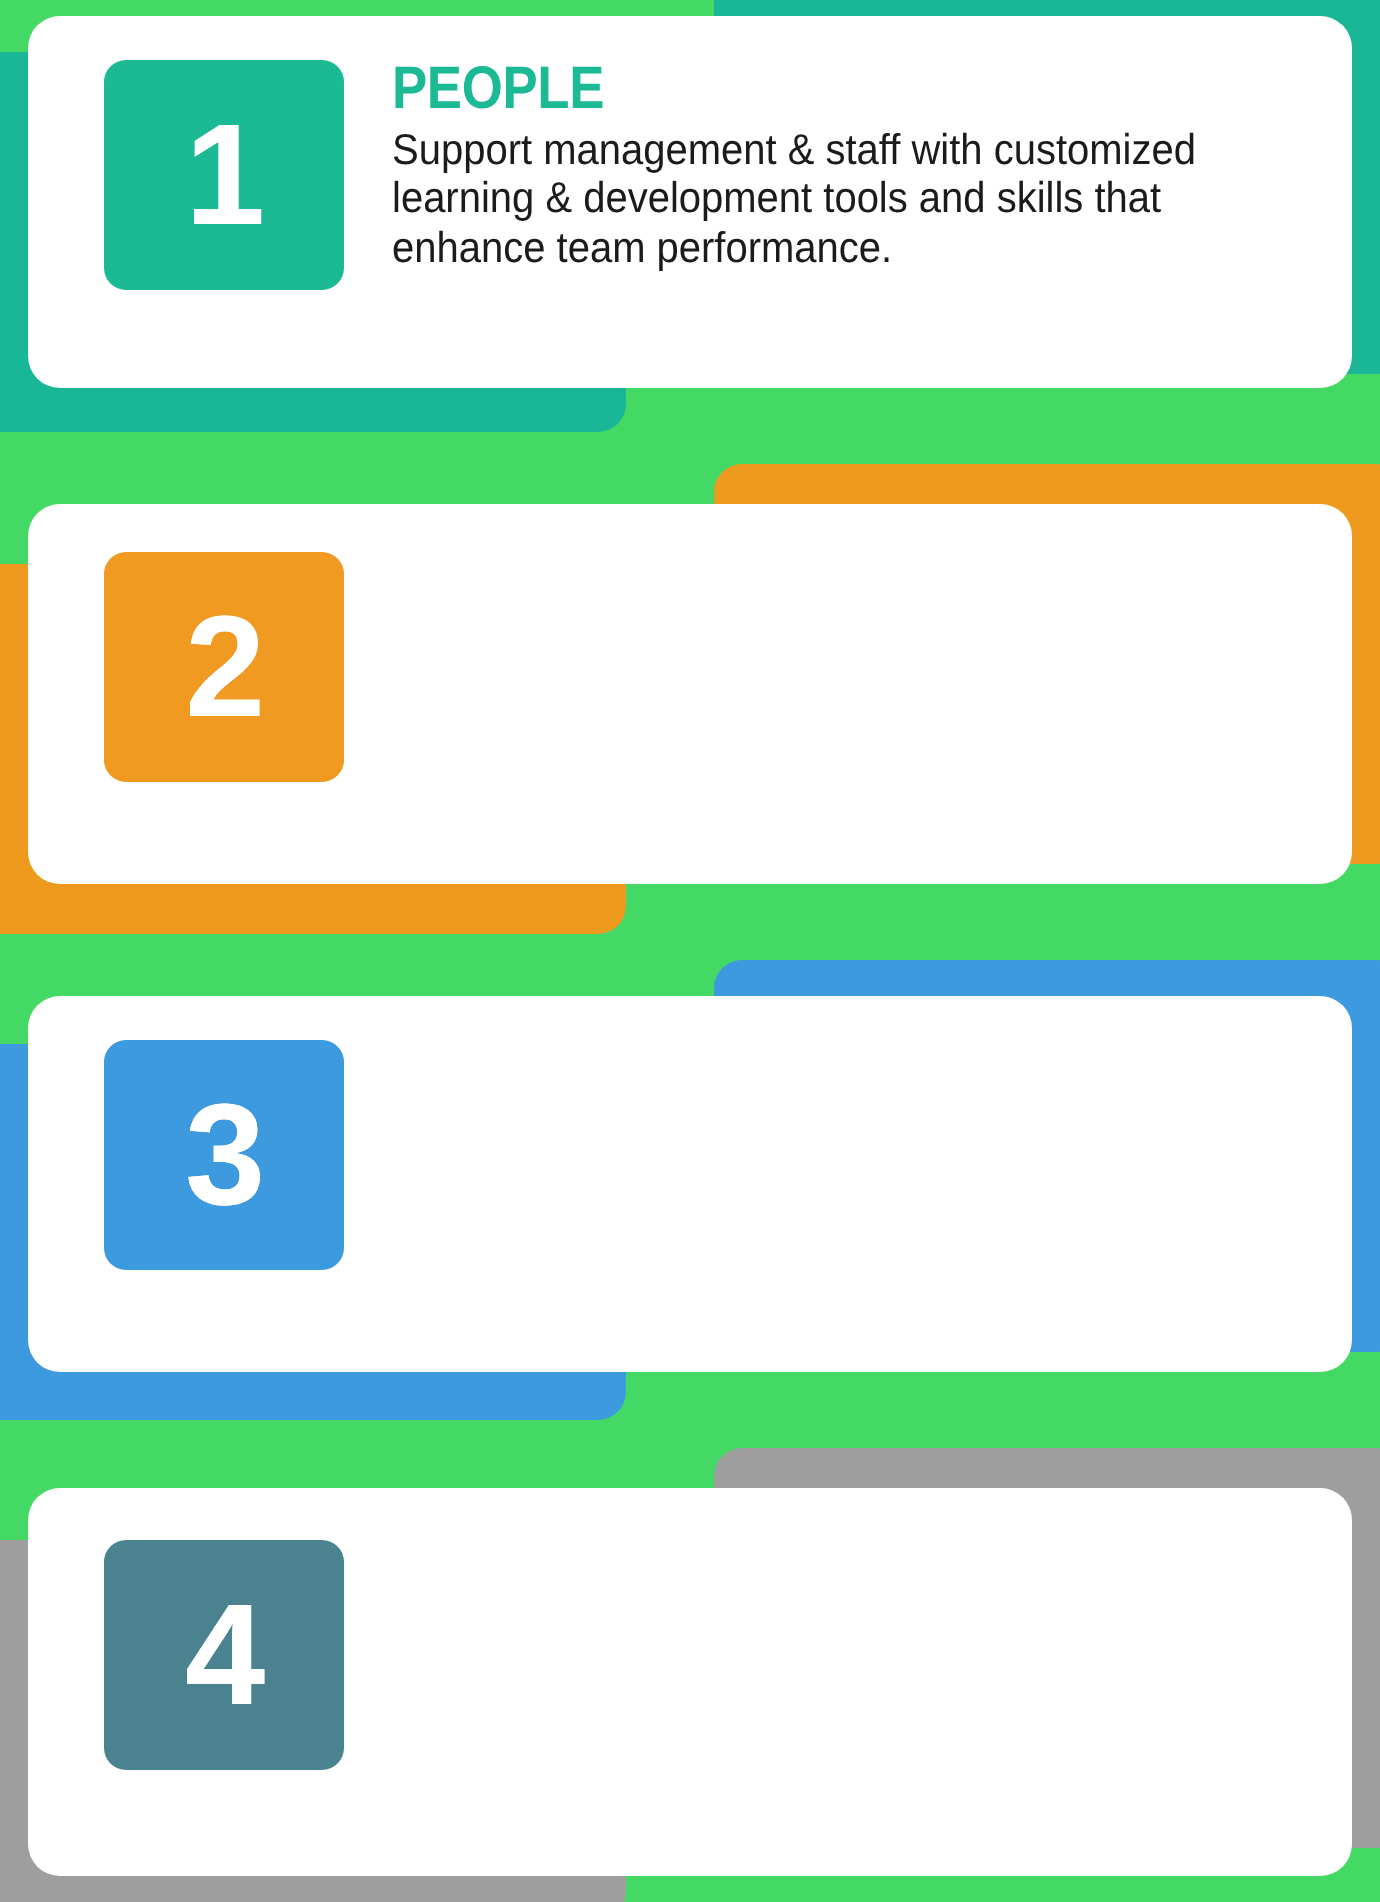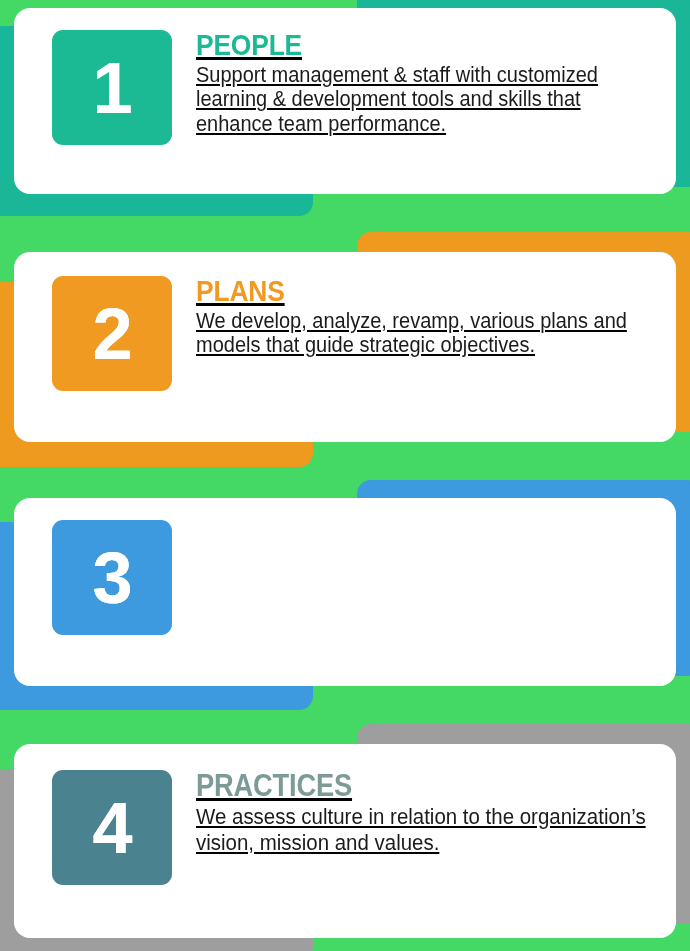--- a/index.html
+++ b/index.html
@@ -57,21 +57,20 @@
     font-weight: 700;
     font-stretch: condensed;
     letter-spacing: -1px;
     line-height: 1;
     text-shadow: 0 0 0 currentColor;
   }
 
   .card-text {
     flex: 1 1 auto;
     min-width: 0;
-    text-decoration: underline;
   }
 
   .card-title {
     font-weight: 700;
     font-size: 30px;
     line-height: 1.02;
     letter-spacing: -0.2px;
     margin: 0 0 2px 0;
     text-transform: uppercase;
     transform: scaleX(0.88);
@@ -137,40 +136,32 @@
         <div class="card-body" style="color: rgb(27, 27, 27);">Support management &amp; staff with customized learning &amp; development tools and skills that enhance team performance.</div>
       </div>
     </div>
   </div>
 
   <div class="card-block" id="block-2">
     <div class="accent-plate-bl" style="background: rgb(238, 154, 31);"></div>
     <div class="accent-plate-tr" style="background: rgb(238, 154, 31);"></div>
     <div class="card">
       <div class="badge" style="background: rgb(240, 154, 34);">2</div>
-      <div class="card-text">
-        <div class="card-title" style="color: rgb(240, 154, 34);">PLANS</div>
-        <div class="card-body" style="color: rgb(27, 27, 27);">We develop, analyze, revamp, various plans and models that guide strategic objectives.</div>
-      </div>
     </div>
   </div>
 
   <div class="card-block" id="block-3">
     <div class="accent-plate-bl" style="background: rgb(61, 154, 222);"></div>
     <div class="accent-plate-tr" style="background: rgb(61, 154, 222);"></div>
     <div class="card">
       <div class="badge" style="background: rgb(61, 154, 222);">3</div>
     </div>
   </div>
 
   <div class="card-block" id="block-4">
     <div class="accent-plate-bl" style="background: rgb(158, 158, 158);"></div>
     <div class="accent-plate-tr" style="background: rgb(158, 158, 158);"></div>
     <div class="card">
       <div class="badge" style="background: rgb(74, 130, 144);">4</div>
-      <div class="card-text">
-        <div class="card-title" style="color: rgb(124, 154, 150);">PRACTICES</div>
-        <div class="card-body" style="color: rgb(27, 27, 27);">We assess culture in relation to the organization’s vision, mission and values.</div>
-      </div>
     </div>
   </div>
 
 </div>
 
 </body></html>

